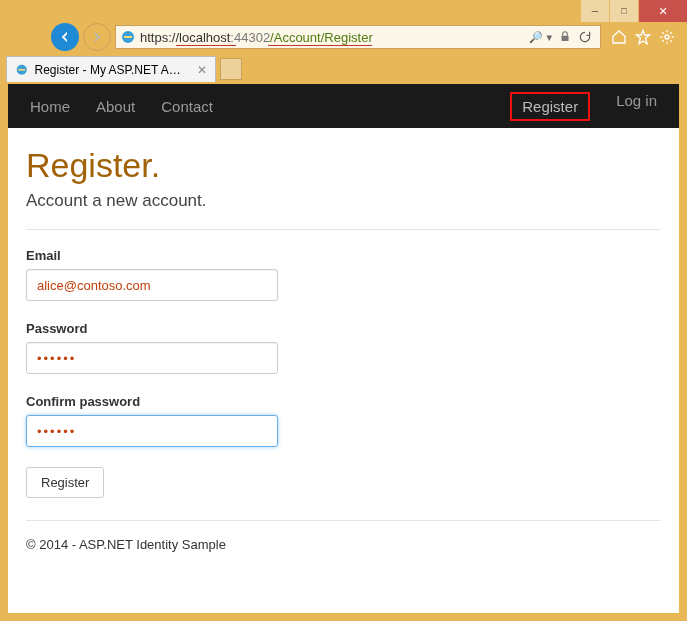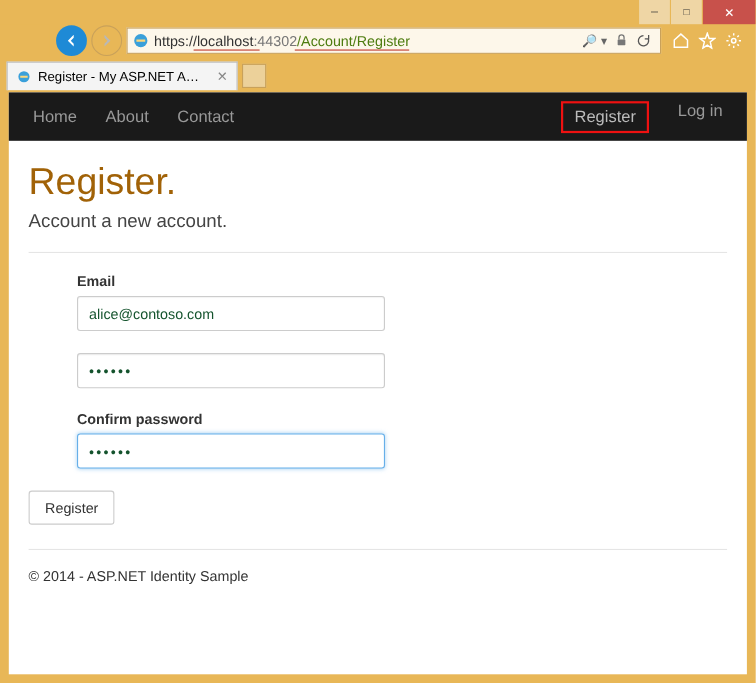--- a/index.html
+++ b/index.html
@@ -130,26 +130,26 @@
   .navbar a { color:#999; text-decoration:none; }
   .navbar .highlight {
     border:2px solid #e11;
     padding:4px 10px;
     color:#bbb;
   }
   .page-body { padding: 18px 18px 12px 18px; }
   .page-title { font-size:34px; font-weight:400; color:#a16207; margin-bottom:6px;}
   .page-sub { font-size:17px; color:#444; margin-bottom:18px; }
   hr.sep { border:none; border-top:1px solid #e5e5e5; margin-bottom:18px;}
-  .form-group { margin-bottom:20px;margin-left:44px; }
+  .form-group { margin-bottom:20px; }
   .form-group label { display:block; font-weight:700; font-size:13px; color:#333; margin-bottom:6px;}
   .form-group input {
-    width: 280px; height:32px;
+    width: 252px; height:32px;
     border:1px solid #ccc; border-radius:3px;
-    padding:0 10px; font-size:13px; color:#14532d;
+    padding:0 10px; font-size:13px; color:#c2410c;
     box-shadow: inset 0 1px 1px rgba(0,0,0,0.05);
   }
   .form-group input.focused {
     border-color:#66afe9;
     box-shadow: 0 0 4px rgba(102,175,233,.6);
     outline:none;
   }
   .btn {
     border:1px solid #ccc; background:#fff; border-radius:3px;
     padding:7px 14px; font-size:13px; color:#333;
@@ -252,20 +252,21 @@
     <div class="page-title">Register.</div>
     <div class="page-sub">Account a new account.</div>
     <hr class="sep">
 
     <div class="form-group">
       <label>Email</label>
       <input type="text" value="alice@contoso.com" style="">
     </div>
 
     <div class="form-group">
+      <label>Password</label>
       <input type="text" class="dots" value="••••••" style="">
     </div>
 
     <div class="form-group">
       <label>Confirm password</label>
       <input type="text" class="dots focused" value="••••••" style="">
     </div>
 
     <button class="btn">Register</button>
 

